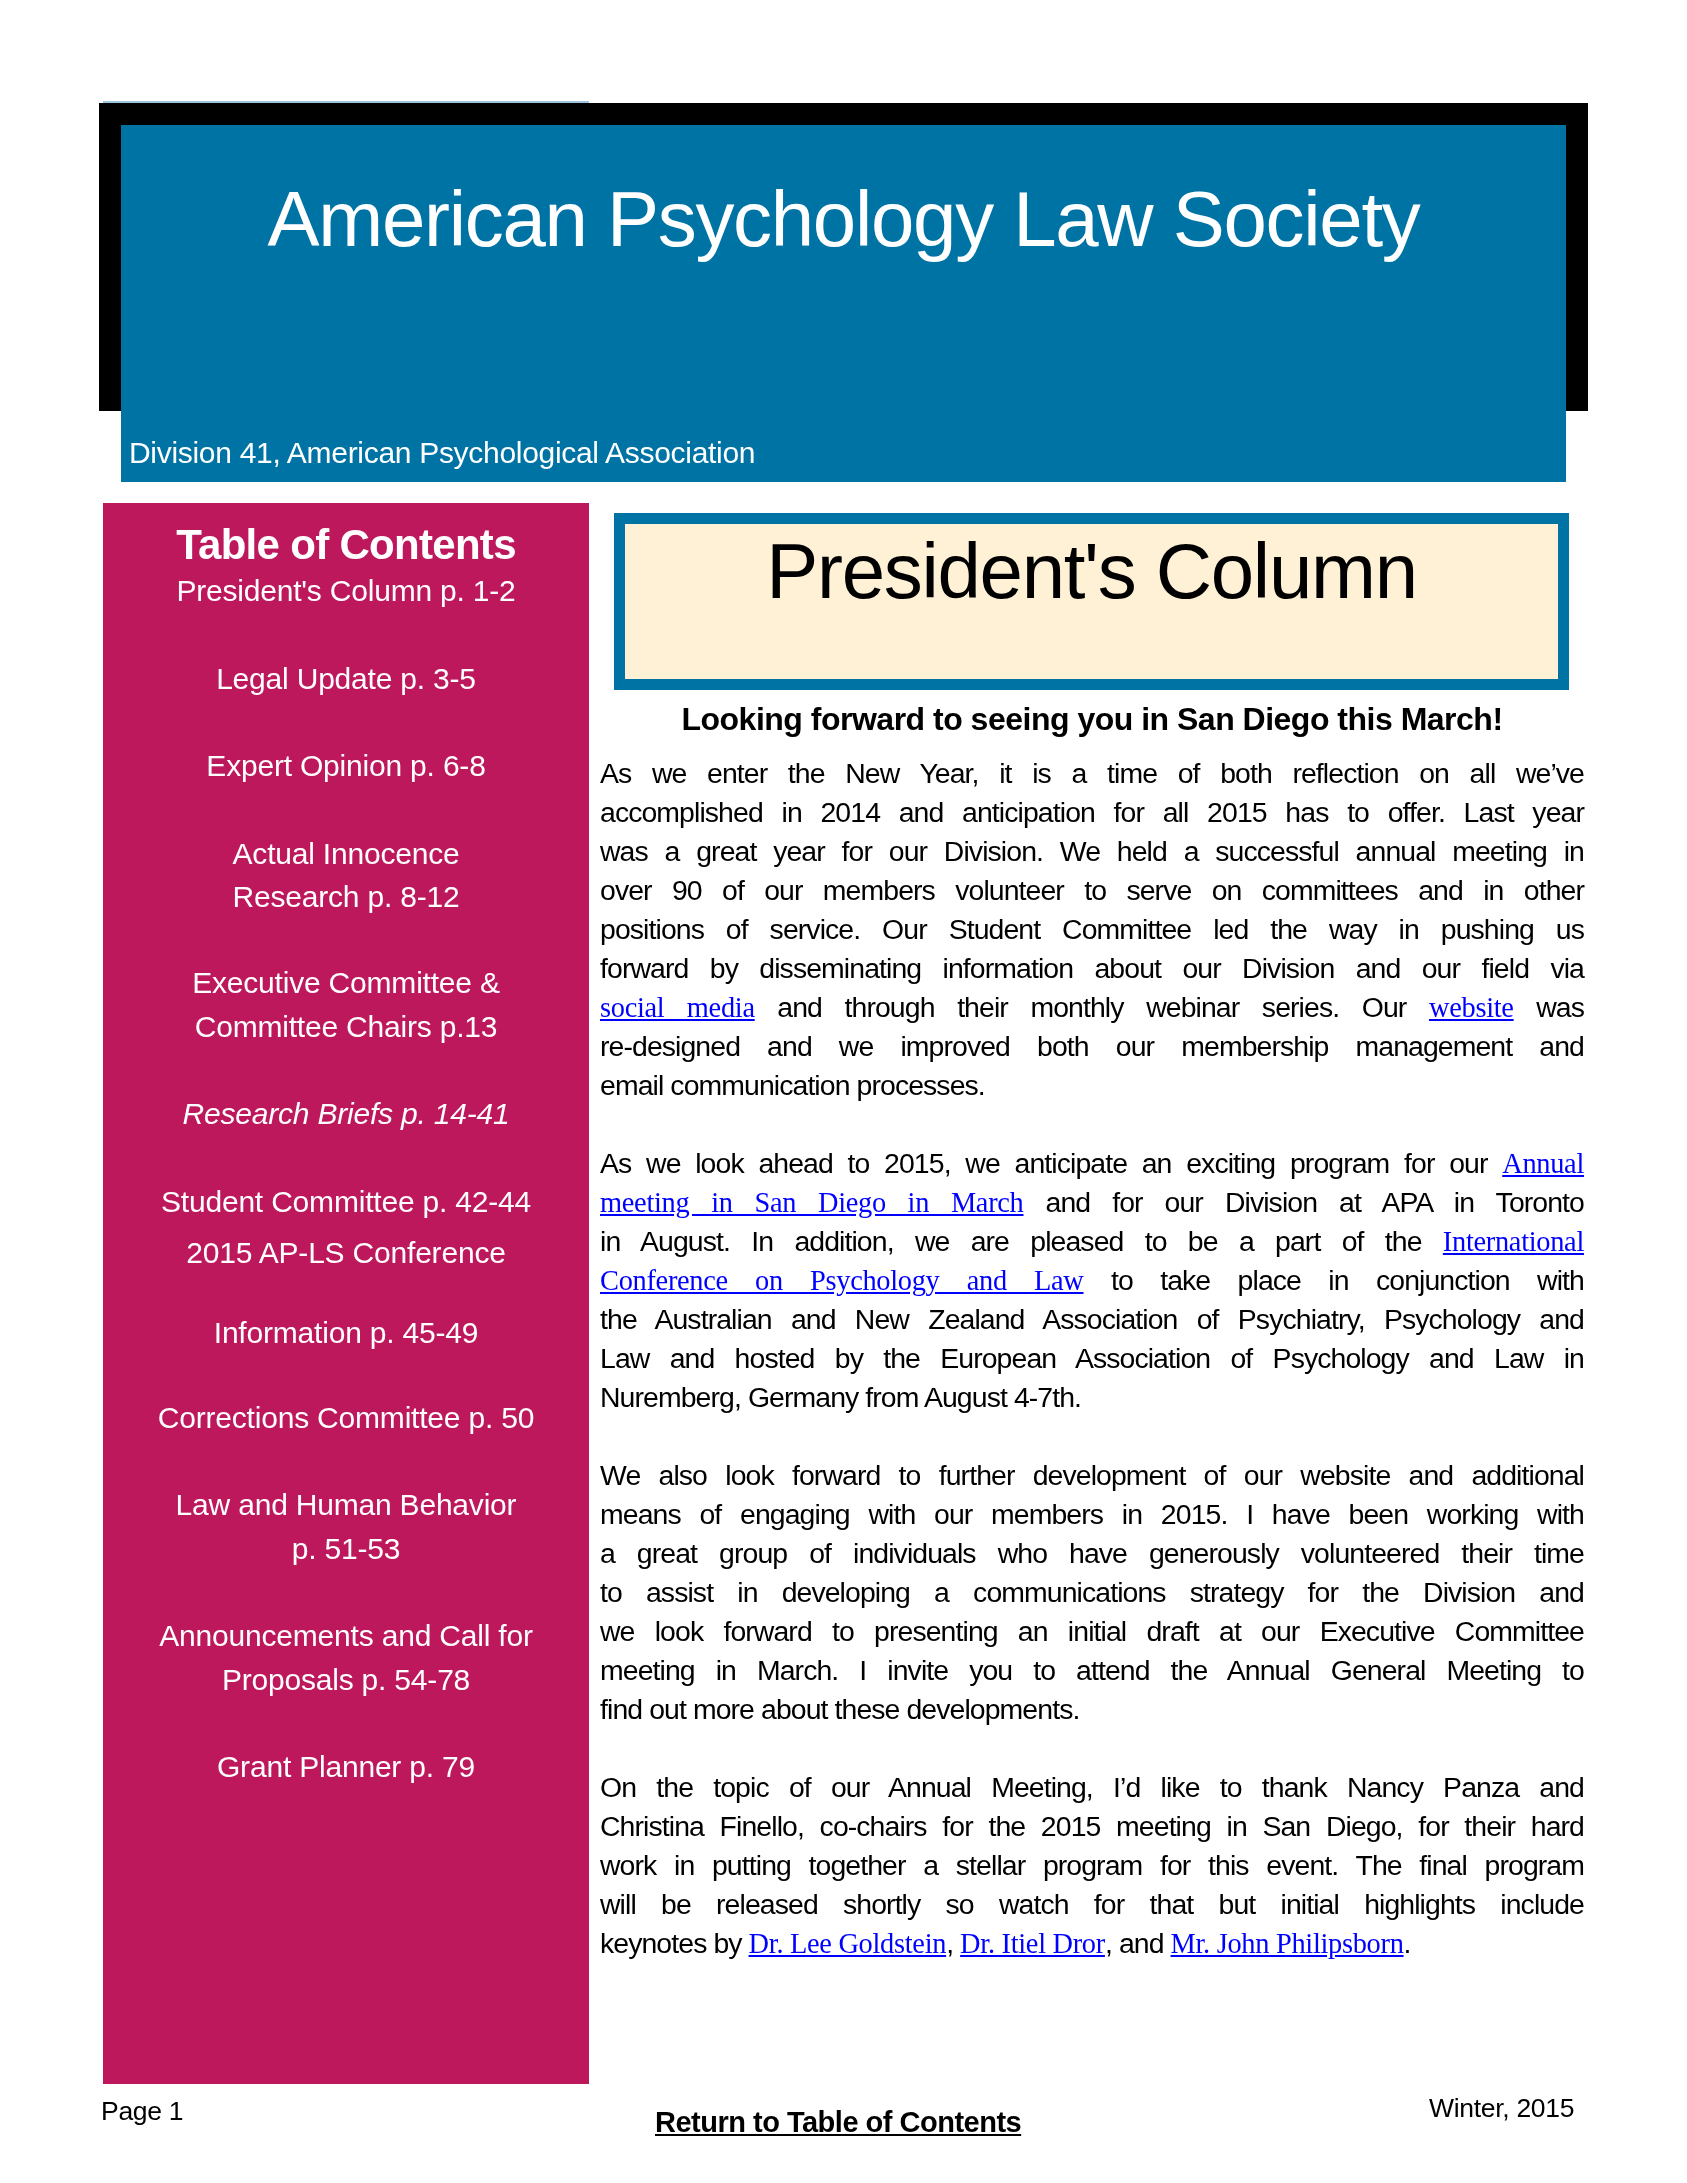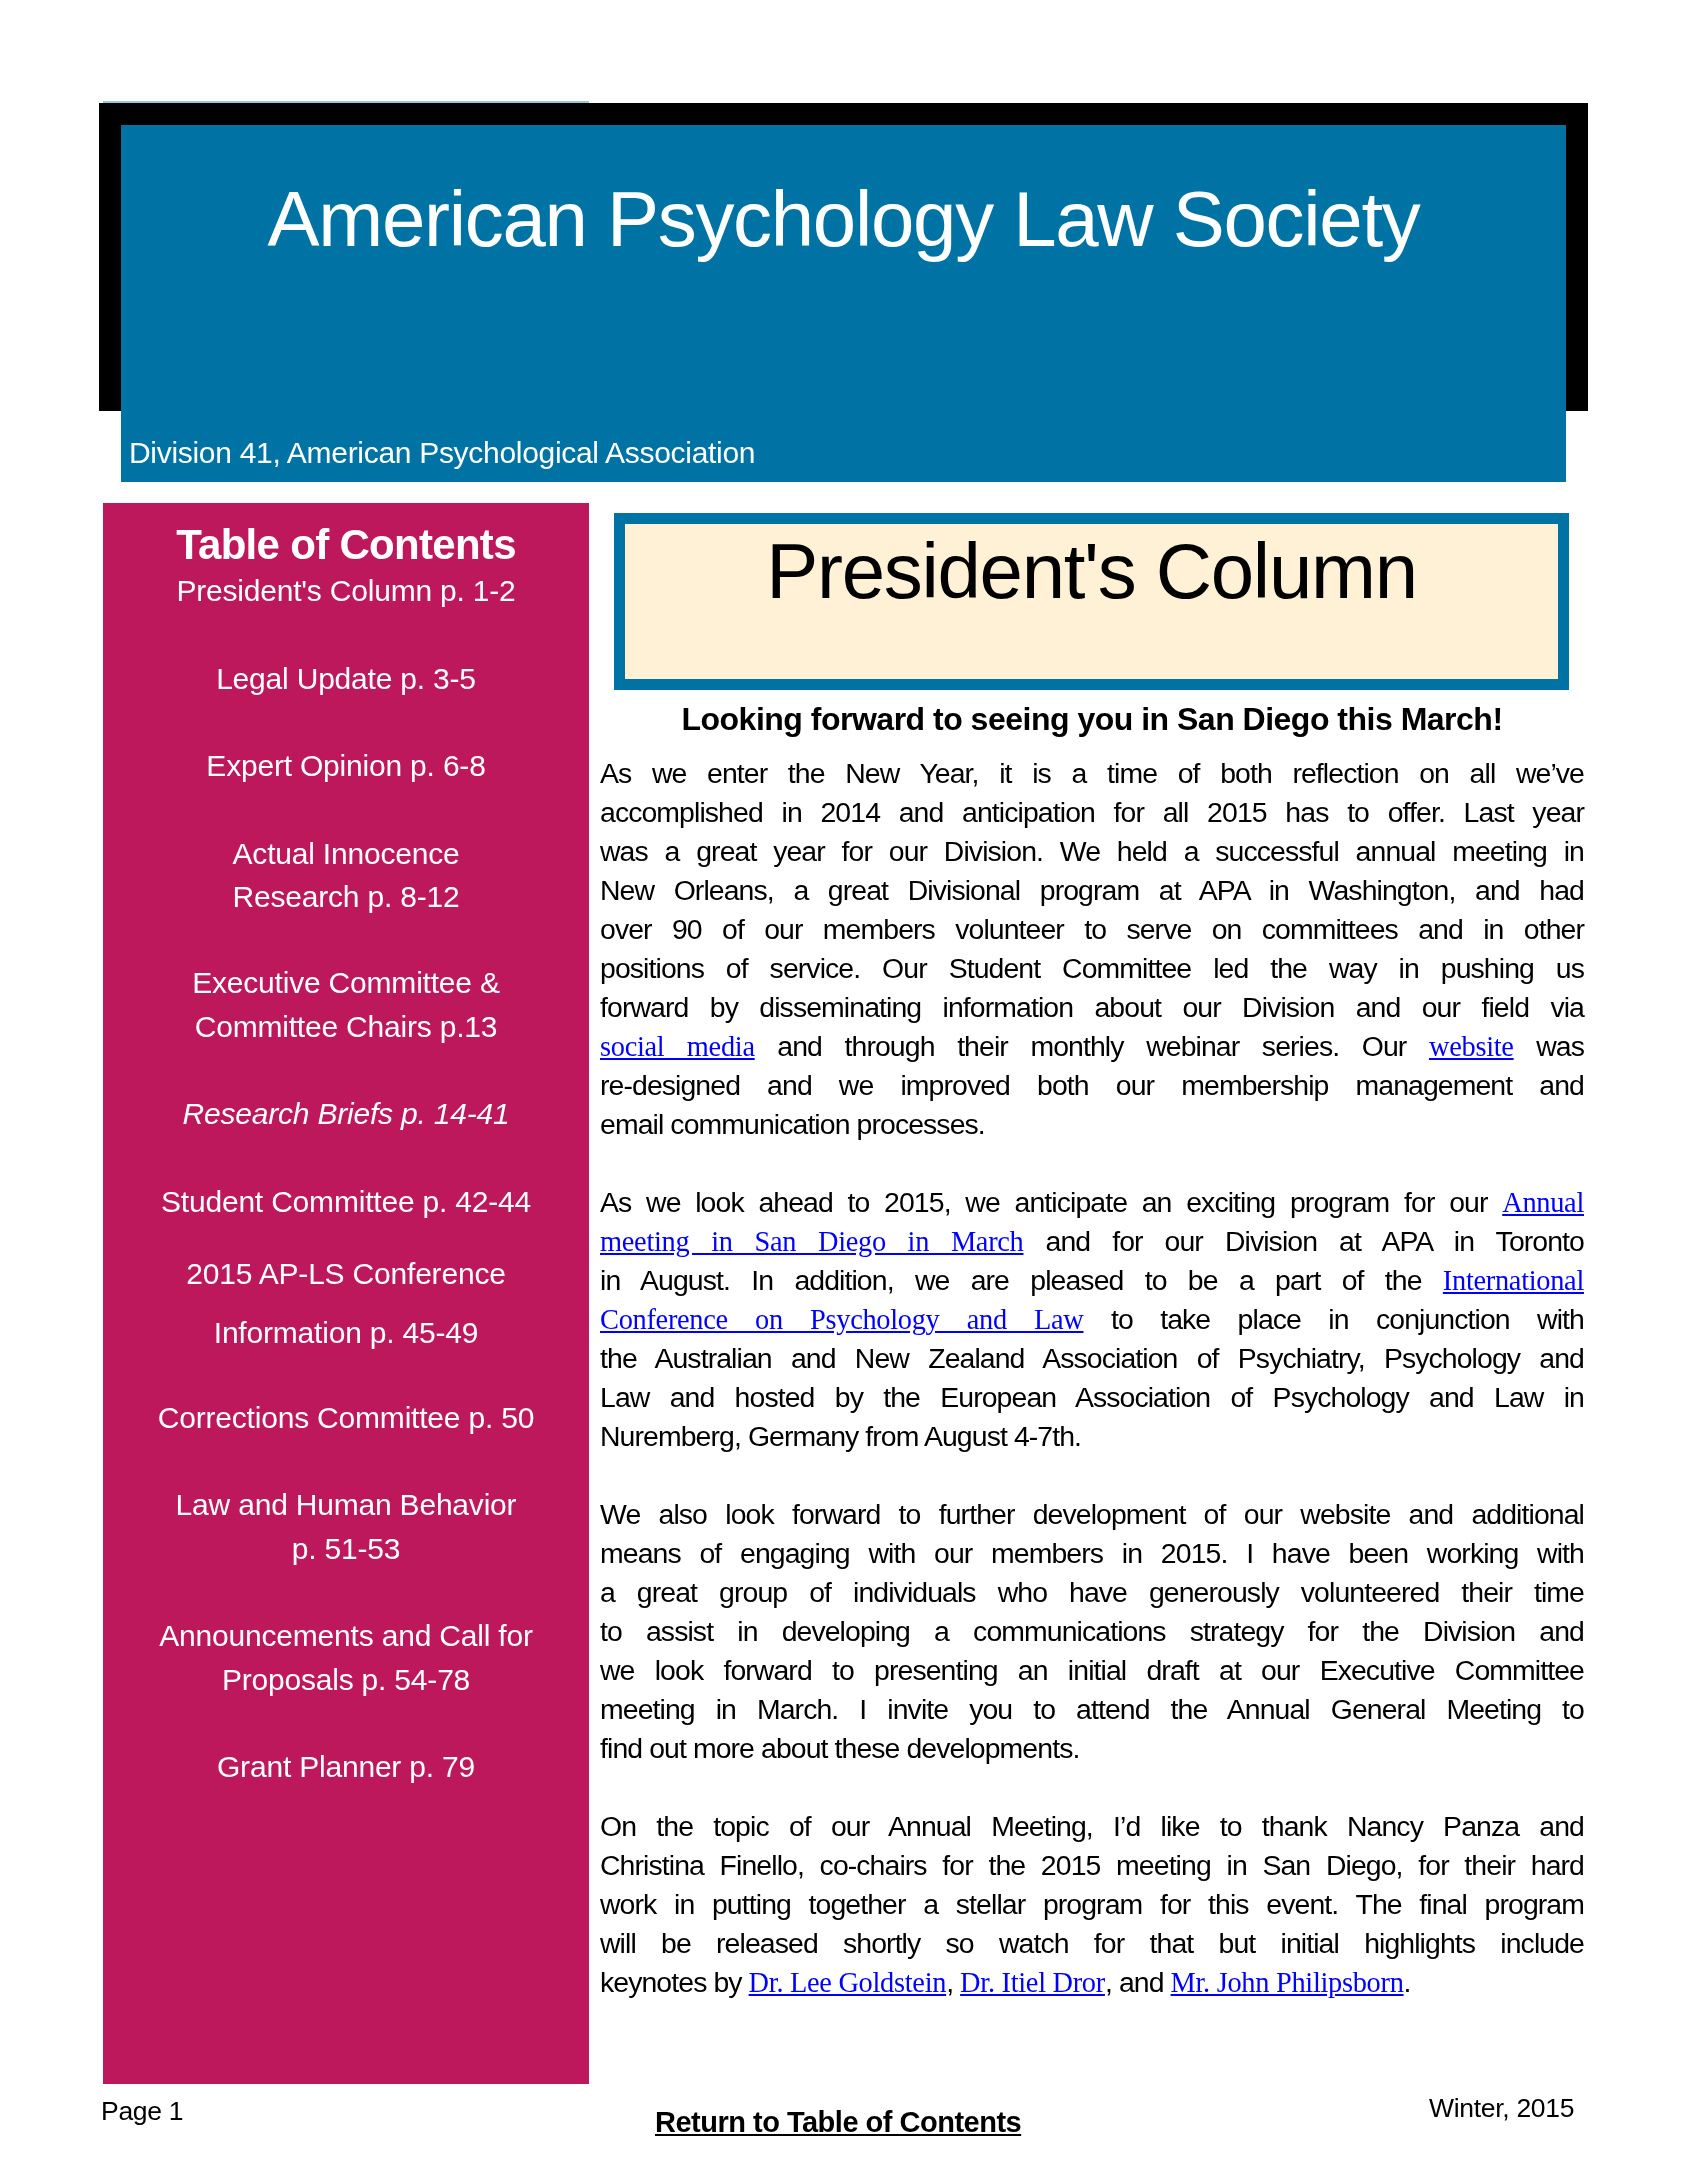--- a/index.html
+++ b/index.html
@@ -63,21 +63,21 @@
   <div class="toc-list" id="toc-list">
       <div class="toc-item" style="top: 66px;">President's Column p. 1-2</div>
       <div class="toc-item" style="top: 154px;">Legal Update p. 3-5</div>
       <div class="toc-item" style="top: 241px;">Expert Opinion p. 6-8</div>
       <div class="toc-item" style="top: 329px;">Actual Innocence</div>
       <div class="toc-item" style="top: 372px;">Research p. 8-12</div>
       <div class="toc-item" style="top: 458px;">Executive Committee &amp;</div>
       <div class="toc-item" style="top: 502px;">Committee Chairs p.13</div>
       <div class="toc-item" style="top: 589px; font-style: italic;">Research Briefs p. 14-41</div>
       <div class="toc-item" style="top: 677px;">Student Committee p. 42-44</div>
-      <div class="toc-item" style="top: 749px;">2015 AP-LS Conference</div>
+      <div class="toc-item" style="top: 728px;">2015 AP-LS Conference</div>
       <div class="toc-item" style="top: 808px;">Information p. 45-49</div>
       <div class="toc-item" style="top: 893px;">Corrections Committee p. 50</div>
       <div class="toc-item" style="top: 980px;">Law and Human Behavior</div>
       <div class="toc-item" style="top: 1024px;">p. 51-53</div>
       <div class="toc-item" style="top: 1111px;">Announcements and Call for</div>
       <div class="toc-item" style="top: 1155px;">Proposals p. 54-78</div>
       <div class="toc-item" style="top: 1242px;">Grant Planner p. 79</div>
     </div>
 </div>
 
@@ -88,21 +88,20 @@
 </div>
 
 <div class="article-heading">Looking forward to seeing you in San Diego this March!</div>
 
 <div class="body">
 
   <div>
     <div class="line">As we enter the New Year, it is a time of both reflection on all we’ve</div>
     <div class="line">accomplished in 2014 and anticipation for all 2015 has to offer. Last year</div>
     <div class="line">was a great year for our Division. We held a successful annual meeting in</div>
-    <div class="line">New Orleans, a great Divisional program at APA in Washington, and had</div>
     <div class="line">over 90 of our members volunteer to serve on committees and in other</div>
     <div class="line">positions of service. Our Student Committee led the way in pushing us</div>
     <div class="line">forward by disseminating information about our Division and our field via</div>
     <div class="line"><a class="lnk">social media</a><span> and through their monthly webinar series. Our </span><a class="lnk">website</a><span> was</span></div>
     <div class="line">re-designed and we improved both our membership management and</div>
     <div class="line last">email communication processes.</div>
   </div>
   <div class="gap"></div>
 
   <div>

